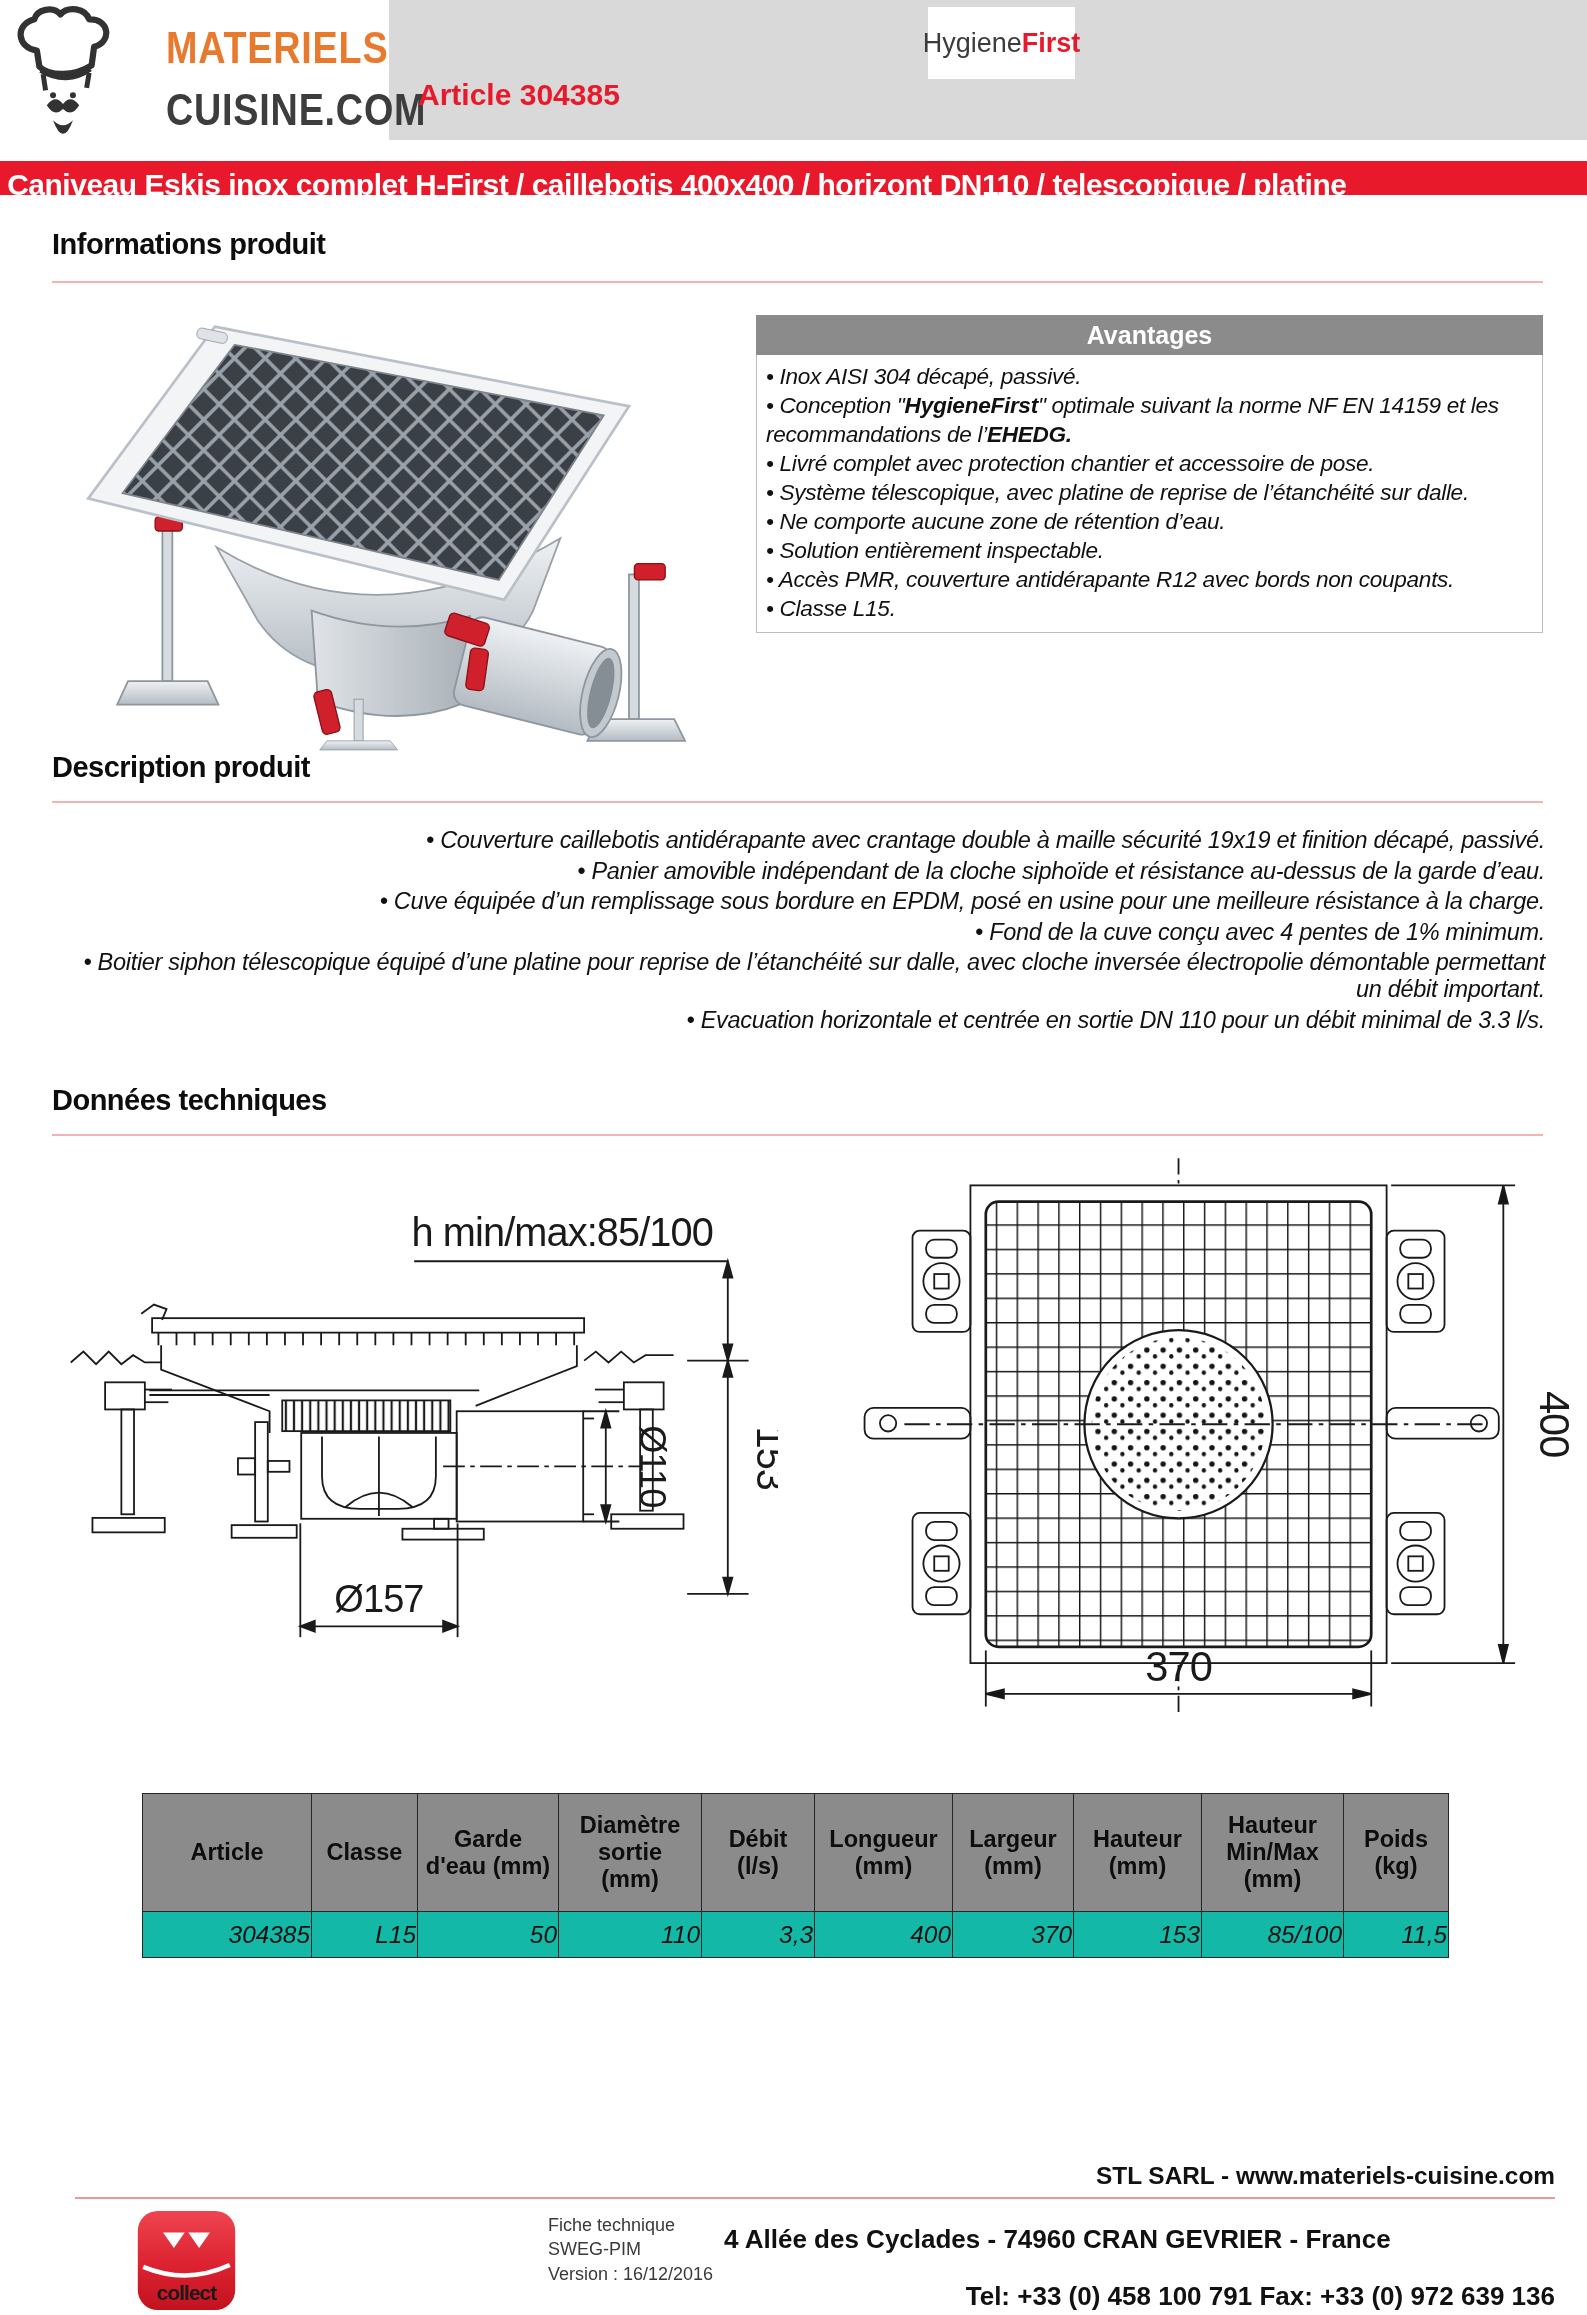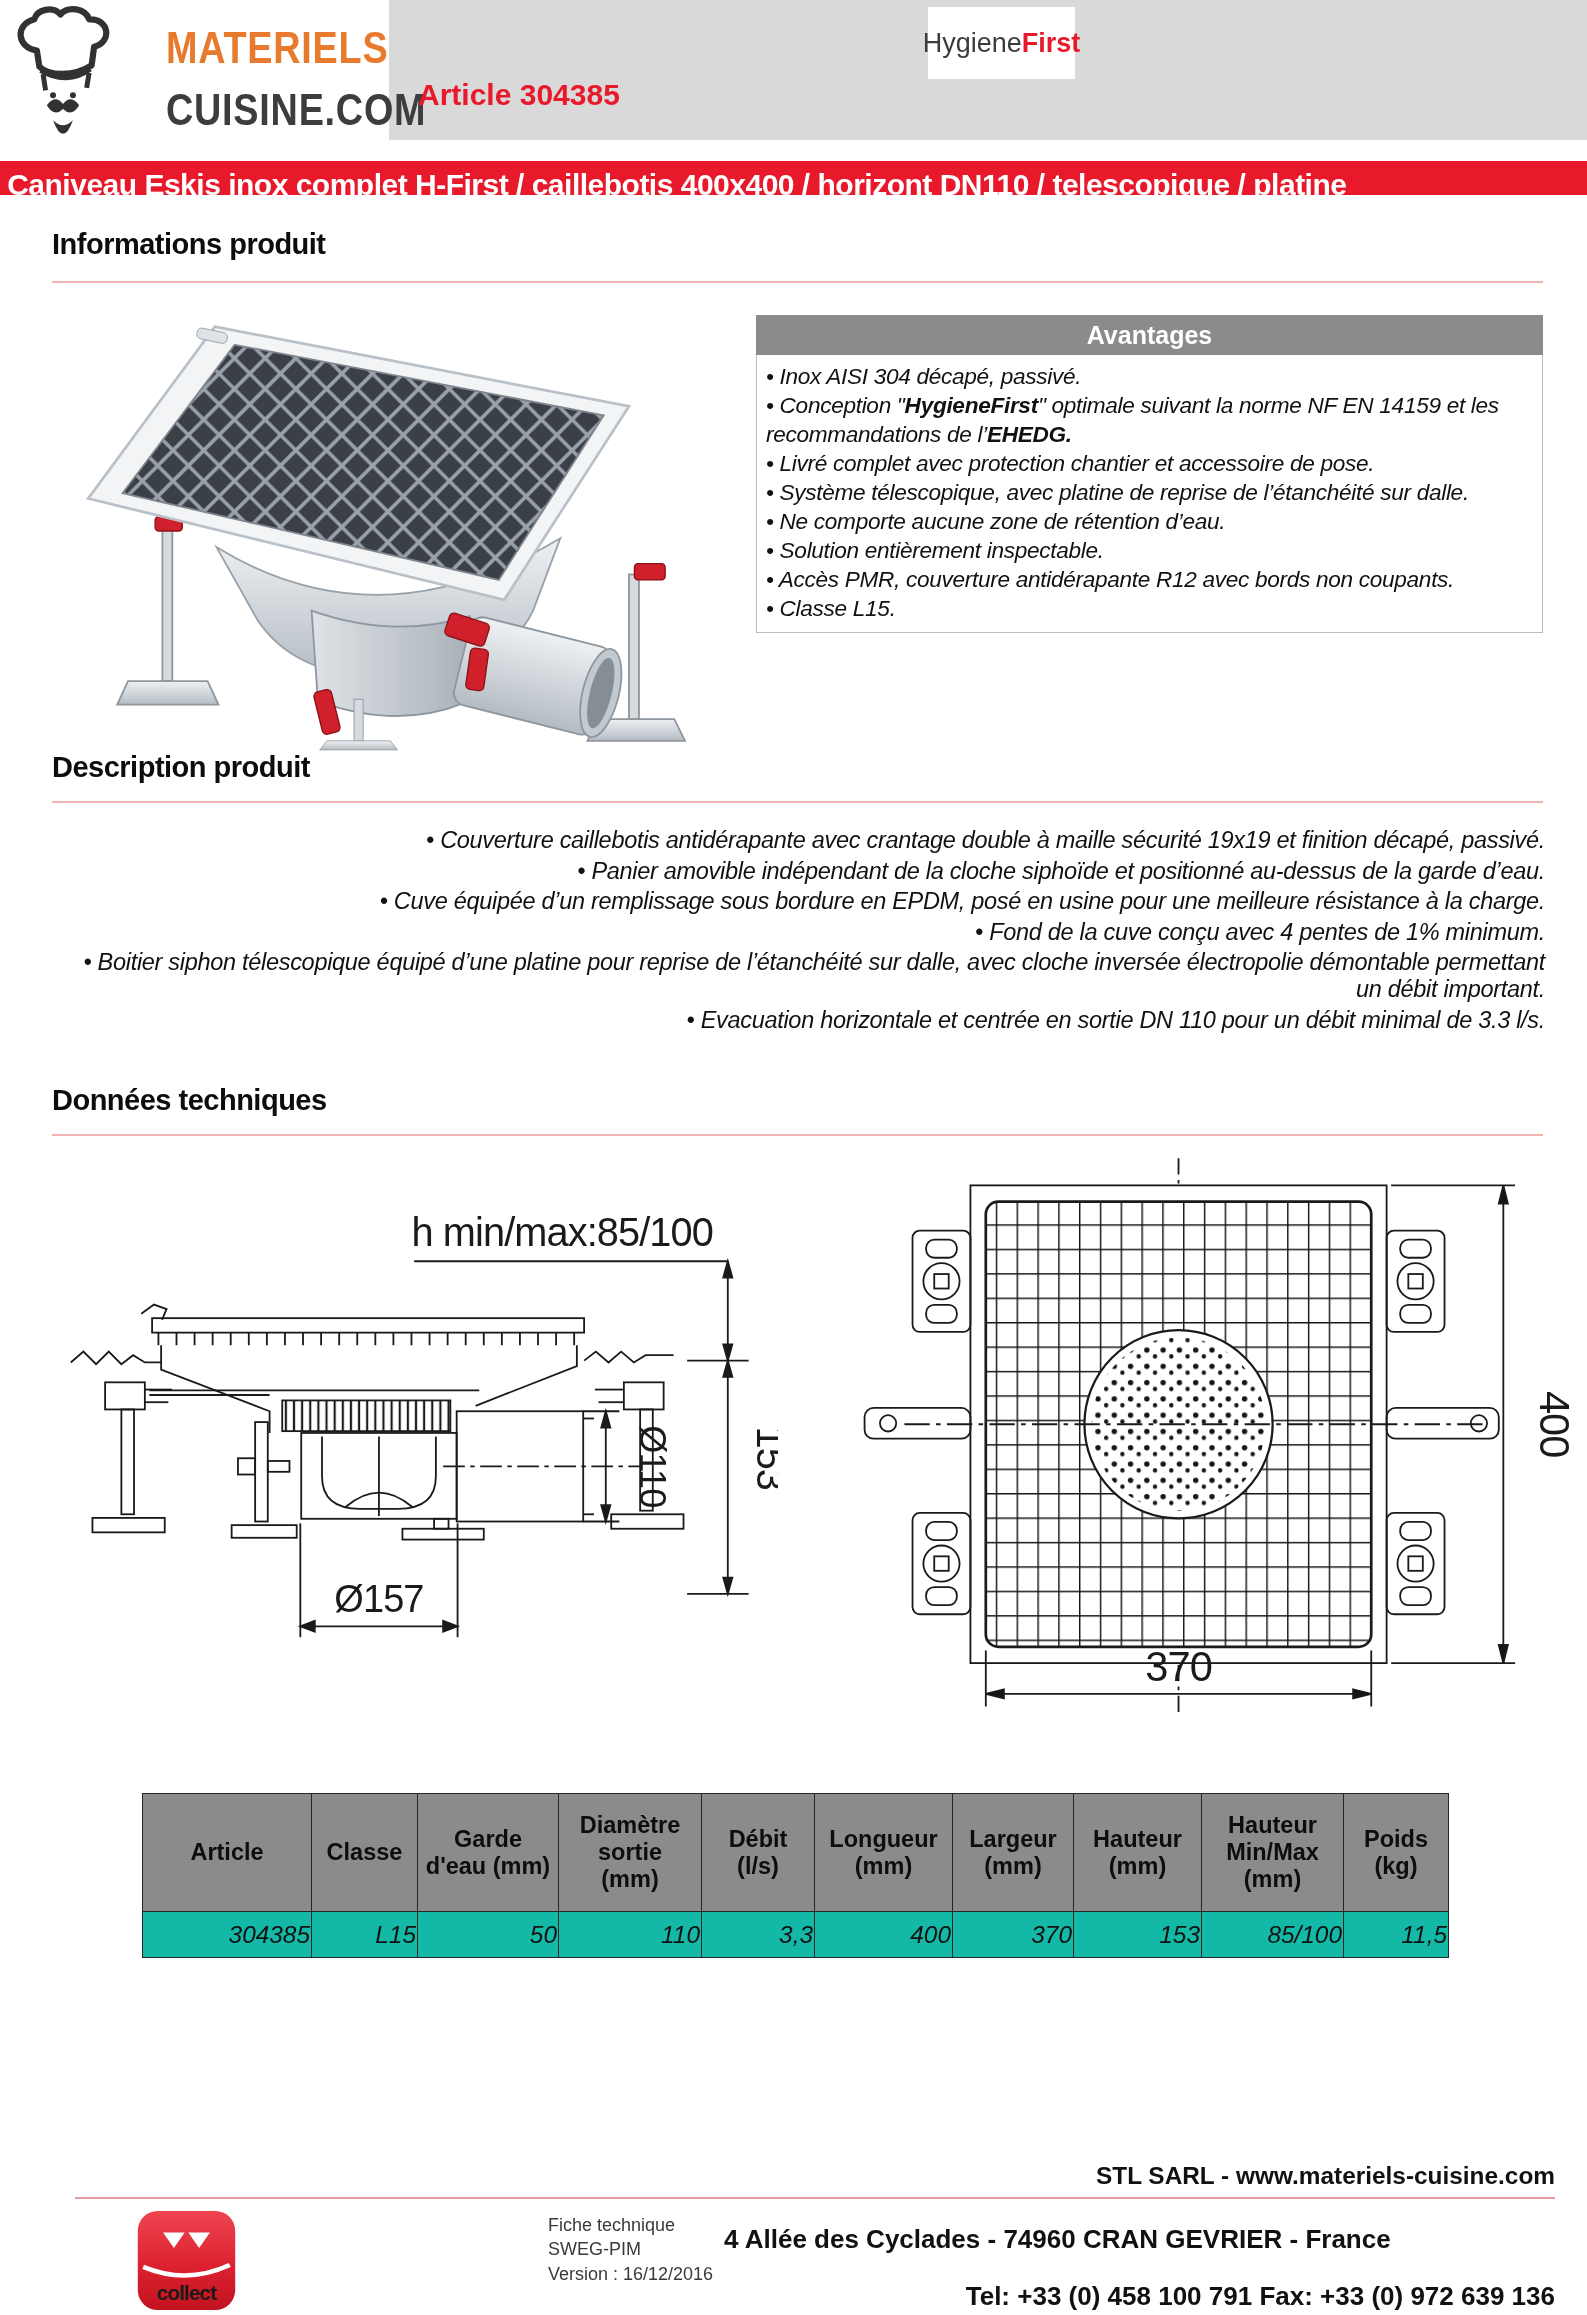--- a/index.html
+++ b/index.html
@@ -151,21 +151,21 @@
           <li><span>Accès PMR, couverture antidérapante R12 avec bords non coupants.</span></li>
           <li><span>Classe L15.</span></li>
         </ul>
     </div>
   </div>
 
   <div class="abs sec-h" style="left:52px;top:751px;">Description produit</div>
   <div class="abs rule" style="left:52px;top:801px;width:1491px;"></div>
   <ul class="abs runs desc">
       <li><span>Couverture caillebotis antidérapante avec crantage double à maille sécurité 19x19 et finition décapé, passivé.</span></li>
-      <li><span>Panier amovible indépendant de la cloche siphoïde et positionné au-dessus de la garde d’eau.</span></li>
+      <li><span>Panier amovible indépendant de la cloche siphoïde et résistance au-dessus de la garde d’eau.</span></li>
       <li><span>Cuve équipée d’un remplissage sous bordure en EPDM, posé en usine pour une meilleure résistance à la charge.</span></li>
       <li><span>Fond de la cuve conçu avec 4 pentes de 1% minimum.</span></li>
       <li><span>Boitier siphon télescopique équipé d’une platine pour reprise de l’étanchéité sur dalle, avec cloche inversée électropolie démontable permettant un débit important.</span></li>
       <li><span>Evacuation horizontale et centrée en sortie DN 110 pour un débit minimal de 3.3 l/s.</span></li>
     </ul>
 
   <div class="abs sec-h" style="left:52px;top:1084px;">Données techniques</div>
   <div class="abs rule" style="left:52px;top:1134px;width:1491px;"></div>
 
   <svg class="abs" style="left:54px;top:1160px;" width="724" height="479" viewBox="0 0 800 530">

